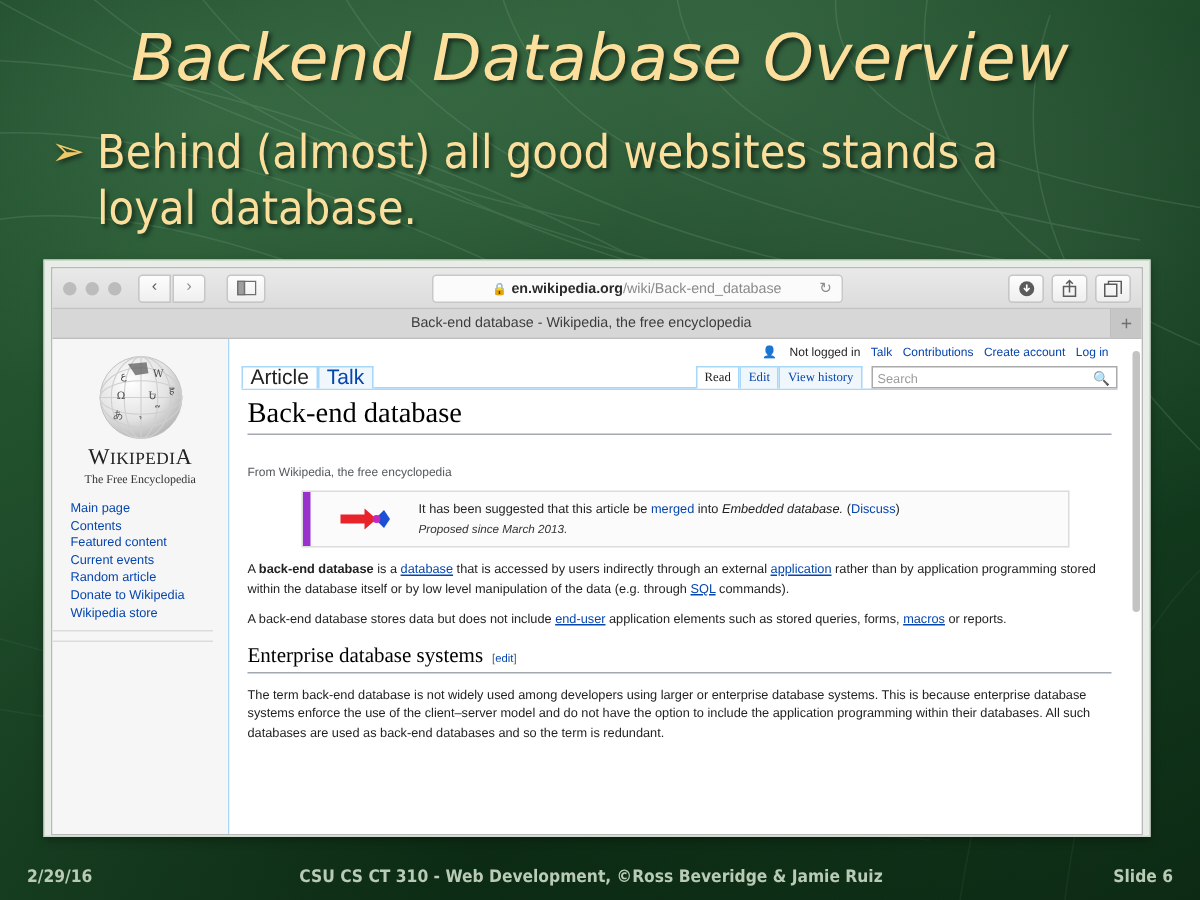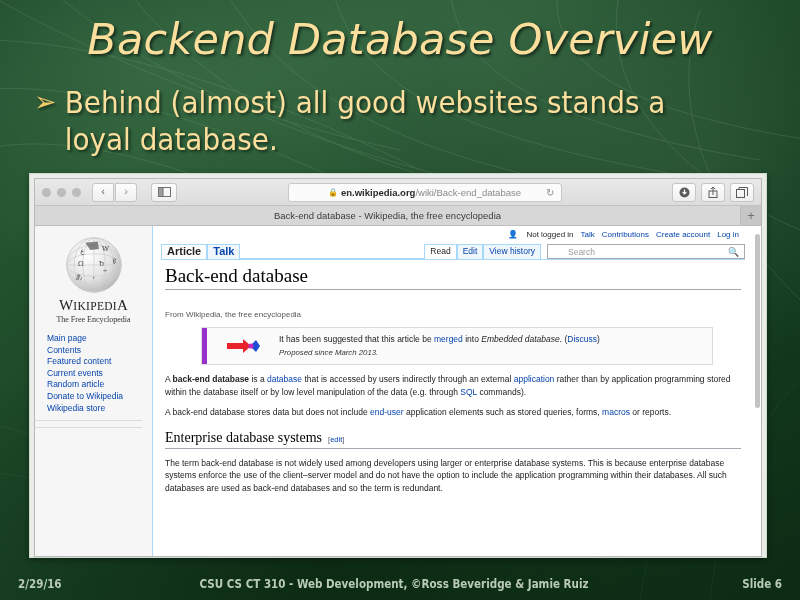--- a/index.html
+++ b/index.html
@@ -135,35 +135,35 @@
     display:flex;justify-content:flex-end;align-items:center;gap:7px;
     font-size:8px;padding:4px 22px 0 0;color:#252525;
   }
   .wiki-personal a{color:#0645ad;}
   .usr-icon{font-size:8px;color:#54595d;margin-right:1px;}
   .wiki-tabrow{
     display:flex;align-items:flex-end;margin:5px 16px 0 8px;
     border-bottom:1px solid #a7d7f9;height:15px;
   }
   .ns-tab{
-    font-size:11px;padding:1px 5px 2px 5px;border:1px solid #a7d7f9;border-bottom:none;
-    background:#fff;color:#0645ad;line-height:11px;font-weight:bold;
+    font-size:14px;padding:1px 5px 2px 5px;border:1px solid #a7d7f9;border-bottom:none;
+    background:#fff;color:#0645ad;line-height:11px;
   }
   .ns-tab.sel{color:#222;background:#fff;}
   .ns-tab.inactive{background:#f0f7fc;}
   .tabspacer{flex:1;border-bottom:1px solid #a7d7f9;height:100%;}
-  .view-tabs{display:flex;align-items:flex-end;gap:0;}
+  .view-tabs{display:flex;align-items:flex-end;gap:0;font-family:Liberation Serif, serif;}
   .v-tab{
     font-size:8.5px;padding:1px 5px 2px 5px;border:1px solid #a7d7f9;border-bottom:none;
     background:#f0f7fc;color:#0645ad;line-height:11px;
   }
   .v-tab.sel{background:#fff;color:#222;}
   .searchbox{
     margin-left:6px;margin-bottom:0;width:156px;height:13px;border:1px solid #aaa;
-    background:#fff;display:flex;align-items:center;padding:0 20px;position:relative;
+    background:#fff;display:flex;align-items:center;padding:0 3px;position:relative;
   }
   .searchbox span.ph{font-size:8.5px;color:#9b9b9b;}
   .search-ico{position:absolute;right:4px;font-size:9px;color:#54595d;}
 
   .wiki-body{padding:5px 20px 0 12px;}
   .art-title{
     font-family:"Liberation Serif","DejaVu Serif",serif;
     font-size:19px;color:#000;border-bottom:1px solid #a2a9b1;padding-bottom:2px;
   }
   .art-sub{font-size:8px;color:#54595d;margin-top:20px;}
@@ -171,21 +171,21 @@
     margin:8px 28px 0 36px;border:1px solid #dcdcdc;background:#fbfbfb;
     display:flex;align-items:stretch;min-height:32px;gap:15px;
   }
   .merge-bar{width:5px;background:#9932cc;flex:0 0 5px;}
   .merge-ico{width:42px;flex:0 0 42px;display:flex;align-items:center;justify-content:center;}
   .merge-txt{padding:5px 6px 5px 0;font-size:8.5px;color:#222;line-height:12px;}
   .merge-txt a{color:#0645ad;}
   .merge-txt i{font-style:italic;}
   .merge-prop{font-size:7.8px;font-style:italic;color:#333;margin-top:2px;}
   .para{font-size:8.5px;color:#222;line-height:12.6px;margin-top:8px;}
-  .para a{color:#0645ad;}
+  .para a{color:#0645ad;text-decoration:underline;}
   .para b{font-weight:700;}
   .sec-head{
     font-family:"Liberation Serif","DejaVu Serif",serif;font-size:14px;color:#000;
     border-bottom:1px solid #a2a9b1;padding-bottom:2px;margin-top:11px;
     display:flex;align-items:baseline;gap:6px;
   }
   .edit-link{font-size:7.5px;color:#0645ad;font-family:"Liberation Sans",sans-serif;}
   .edit-brk{color:#54595d;}
   .vscroll{
     position:absolute;right:1px;top:2px;width:5px;height:96%;

